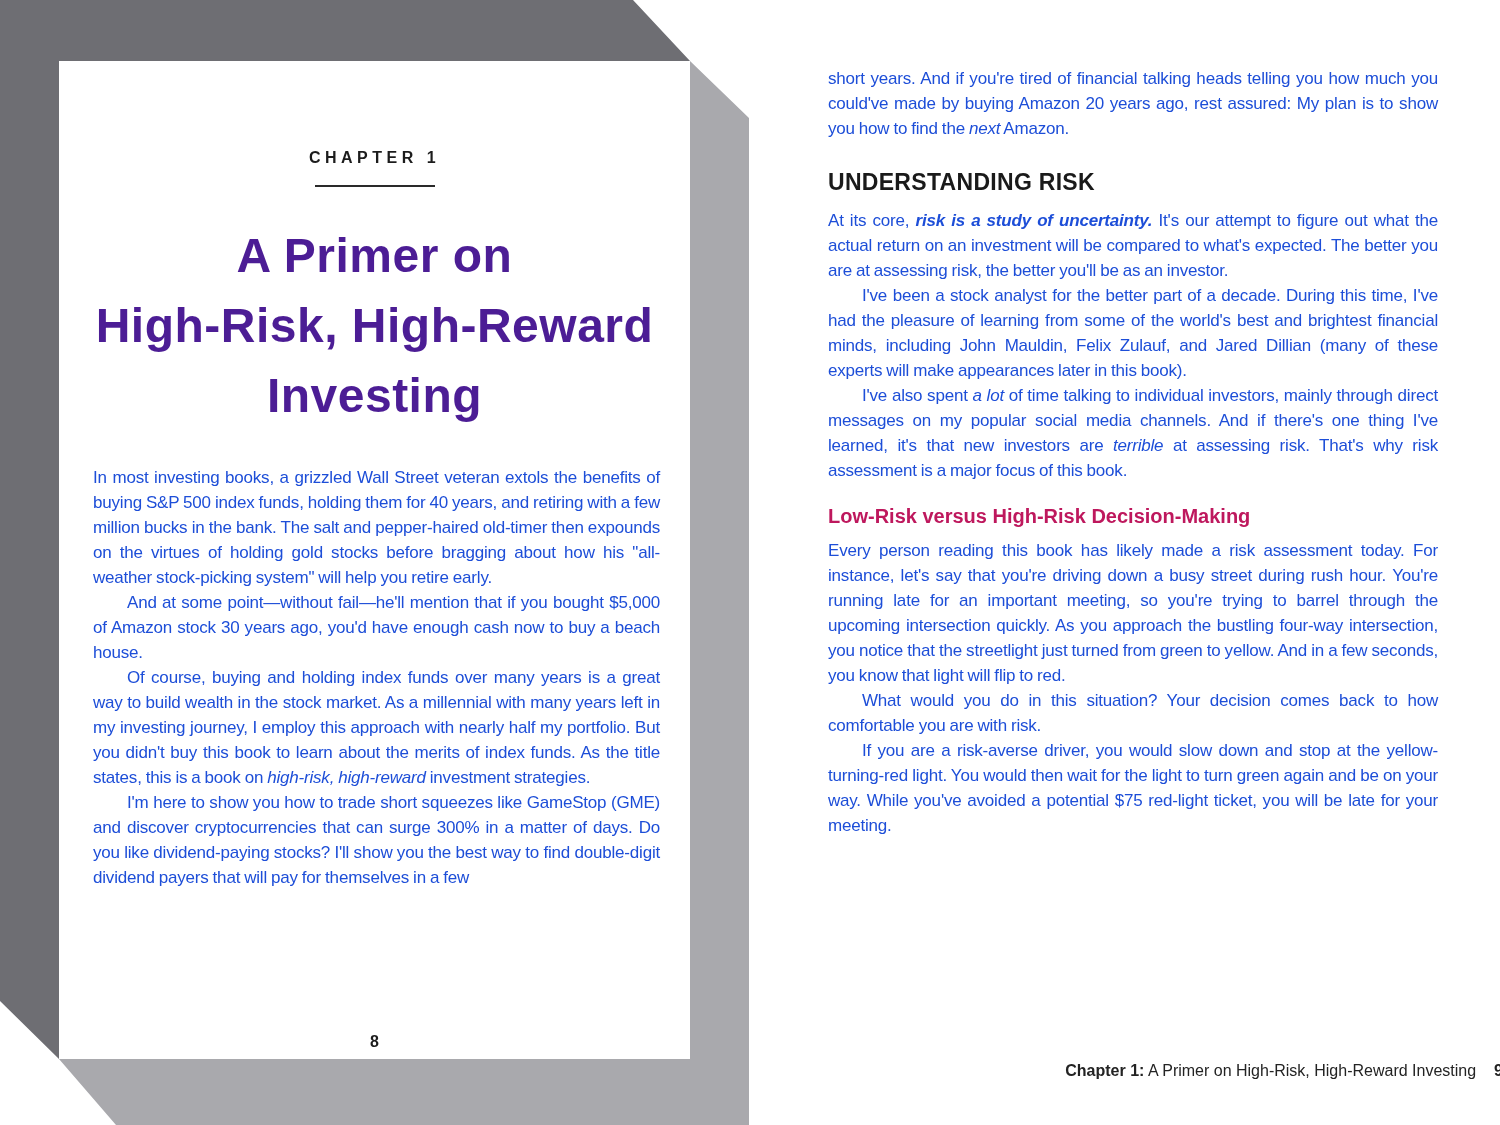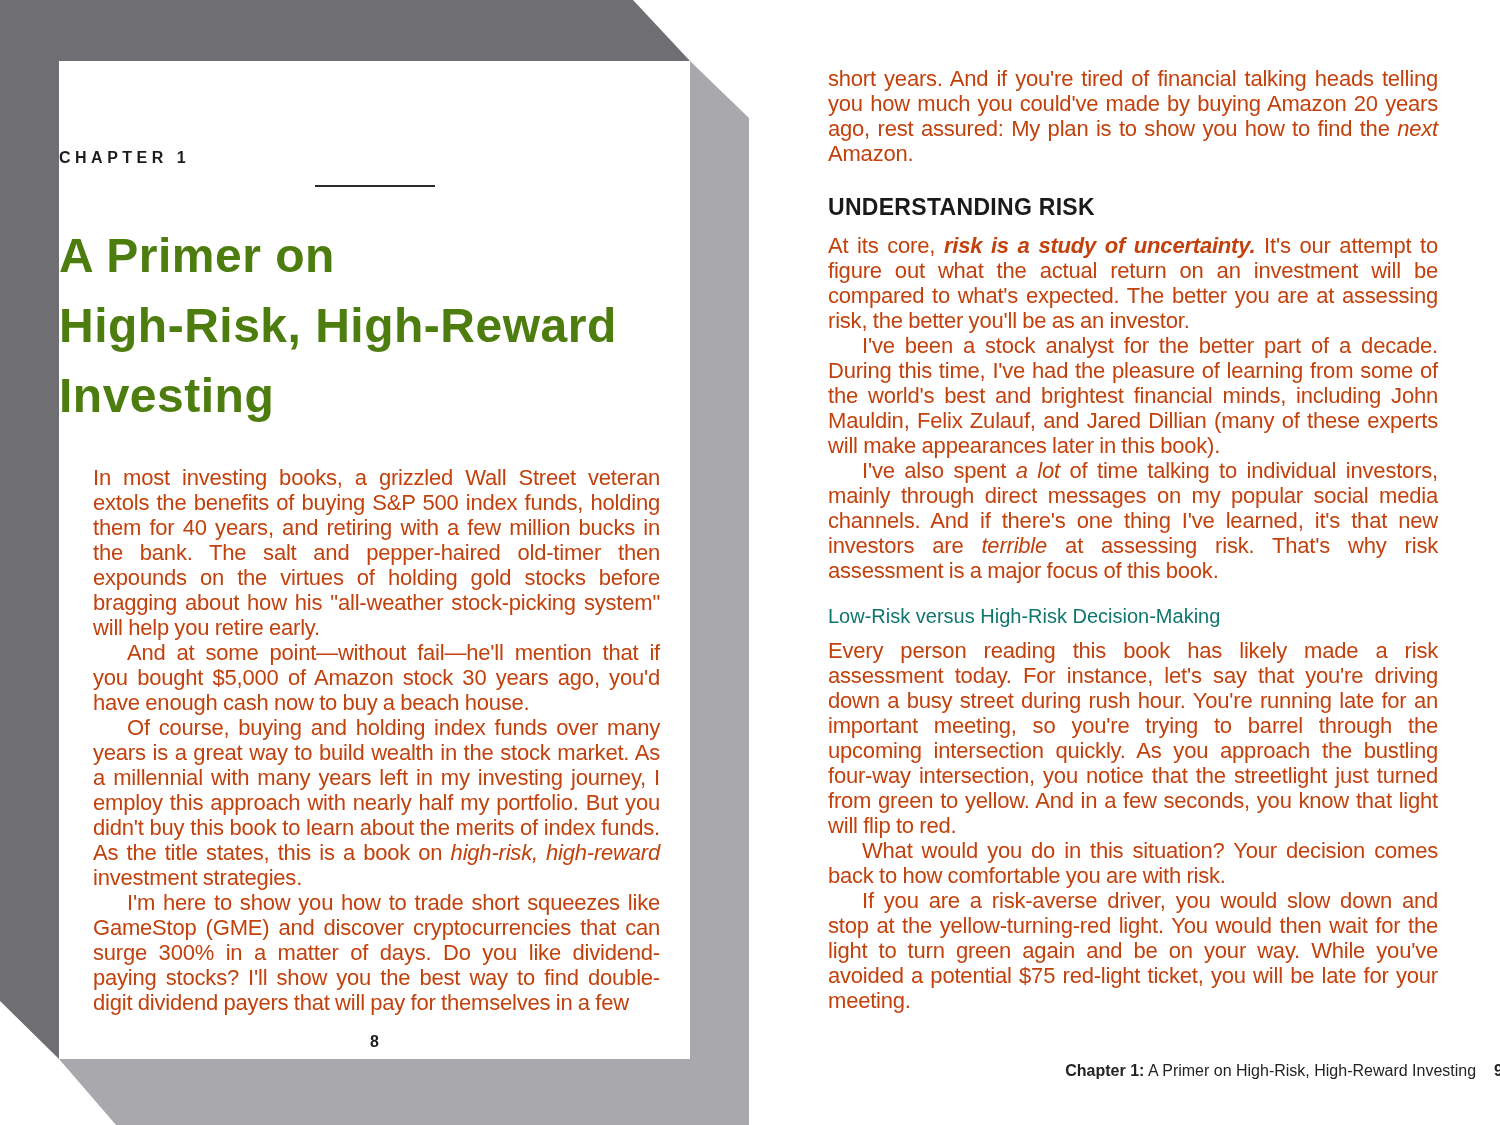--- a/index.html
+++ b/index.html
@@ -8,53 +8,53 @@
     background:#ffffff; font-family:"Liberation Sans", sans-serif; color:#232323;
   }
   .mockup-svg { position:absolute; left:0; top:0; }
 
   
   .left-page {
     position:absolute; left:59px; top:61px; width:631px; height:998px;
     background:#ffffff;
   }
   .chapter-label {
-    position:absolute; top:88px; left:0; width:100%; 
+    position:absolute; top:88px; left:0; width:100%; text-align:center;
     font-size:16px; font-weight:bold; letter-spacing:4.5px; color:#1c1c1c;
   }
   .chapter-rule {
     position:absolute; top:124px; left:50%; transform:translateX(-50%);
     width:120px; height:2px; background:#2a2a2a;
   }
   .book-title {
-    position:absolute; top:160px; left:0; width:100%; 
-    font-size:48px; line-height:70px; font-weight:bold; color:#4d7c0f;
+    position:absolute; top:160px; left:0; width:100%; text-align:center;
+    font-size:48px; line-height:70px; font-weight:bold; color:#4c1d95;
     letter-spacing:0.5px;
   }
   .left-body { position:absolute; left:34px; right:30px; top:404px; }
   .left-pagenum {
     position:absolute; bottom:8px; left:0; width:100%; text-align:center;
     font-size:16px; font-weight:bold; color:#1c1c1c;
   }
 
   
   .para {
-    margin:0; text-align:justify; font-size:22px; line-height:25px;
-    letter-spacing:-0.2px; word-spacing:-0.5px; color:#c2410c;
+    margin:0; text-align:justify; font-size:17px; line-height:25px;
+    letter-spacing:-0.2px; word-spacing:-0.5px; color:#1d4ed8;
   }
   .para.indent { text-indent:34px; }
   .para em { font-style:italic; }
   .para strong { font-weight:bold;font-style:italic; }
 
   .heading {
     font-size:23px; font-weight:bold; color:#1a1a1a; letter-spacing:0.3px;
     margin:28px 0 12px 0;
   }
   .subheading {
-    font-size:20px; font-weight:normal; color:#0f766e;
+    font-size:20px; font-weight:bold; color:#be185d;
     margin:22px 0 10px 0;
   }
 
   
   .right-body { position:absolute; left:828px; top:66px; width:610px; }
   .right-footer {
     position:absolute; left:876px; top:1062px; width:627px; text-align:right;
     font-size:16px; color:#232323;
   }
   .right-footer .f-bold { font-weight:bold; }

